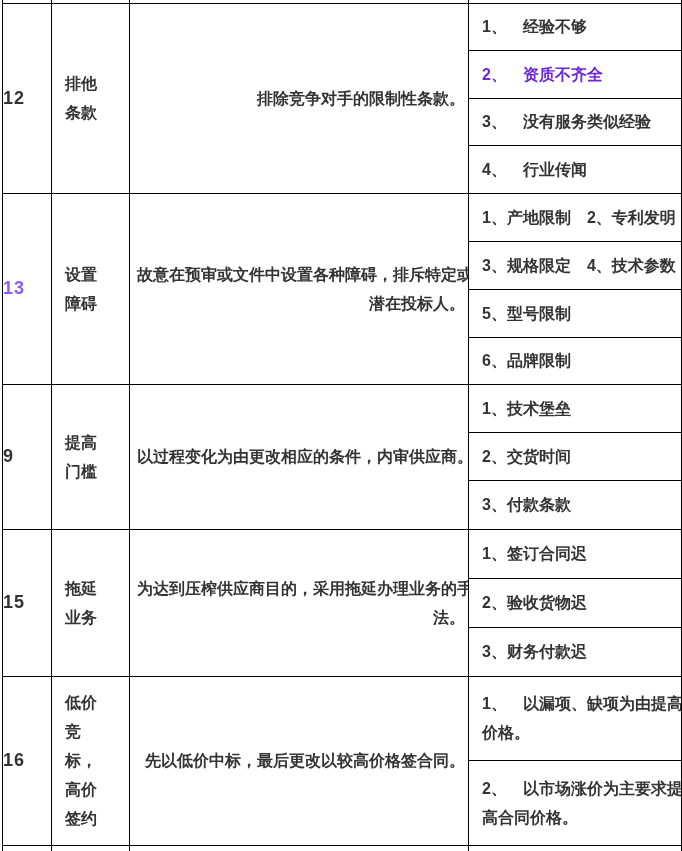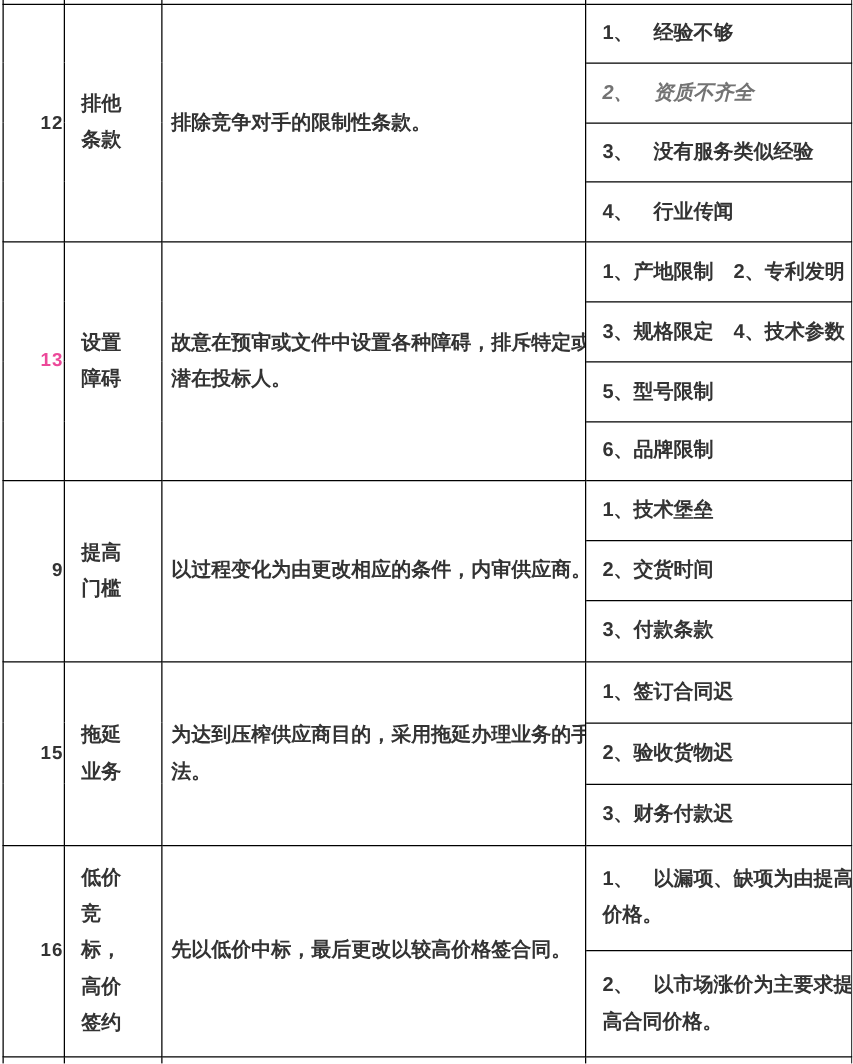--- a/index.html
+++ b/index.html
@@ -44,26 +44,26 @@
 
   .h3  { height: 3px; }
   .h6  { height: 6px; }
   .h47 { height: 47px; }
   .h48 { height: 48px; }
   .h49 { height: 49px; }
   .h84 { height: 84px; }
   .h85 { height: 85px; }
 
   td.num {
-    text-align: right;
-    font-size: 15px;
+    text-align: left;
+    font-size: 18px;
     letter-spacing: 1px;
   }
   td.cat  { padding-left: 13px; }
-  td.desc { padding-left: 7px; padding-right: 3px; }
+  td.desc { padding-left: 7px; padding-right: 3px; text-align: right; }
   td.item { padding-left: 13px; padding-right: 15px; }
 
   .ln {
     line-height: 29px;
     white-space: nowrap;
   }
 </style>
 </head>
 <body style="background: rgb(255, 255, 255);">
 
@@ -93,37 +93,37 @@
         <div class="ln">条款</div>
       </td>
       <td class="desc" rowspan="4" style="border-color: rgb(0, 0, 0); color: rgb(51, 51, 51);">
         <div class="ln">排除竞争对手的限制性条款。</div>
       </td>
       <td class="item" style="border-color: rgb(0, 0, 0); color: rgb(51, 51, 51);">
         <div class="ln">1、　经验不够</div>
       </td>
     </tr>
     <tr class="h48">
-      <td class="item" style="border-color: rgb(0, 0, 0); color: #737373; font-style: italic;">
+      <td class="item" style="border-color: rgb(0, 0, 0); color: #6d28d9;">
         <div class="ln">2、　资质不齐全</div>
       </td>
     </tr>
     <tr class="h47">
       <td class="item" style="border-color: rgb(0, 0, 0); color: rgb(51, 51, 51);">
         <div class="ln">3、　没有服务类似经验</div>
       </td>
     </tr>
     <tr class="h48">
       <td class="item" style="border-color: rgb(0, 0, 0); color: rgb(51, 51, 51); margin-left: 46px;">
         <div class="ln">4、　行业传闻</div>
       </td>
     </tr>
 
     <tr class="h48">
-      <td class="num" rowspan="4" style="border-color: rgb(0, 0, 0); color: #ec4899;">
+      <td class="num" rowspan="4" style="border-color: rgb(0, 0, 0); color: #8b5cf6;">
         <div class="ln">13</div>
       </td>
       <td class="cat" rowspan="4" style="border-color: rgb(0, 0, 0); color: rgb(51, 51, 51);">
         <div class="ln">设置</div>
         <div class="ln">障碍</div>
       </td>
       <td class="desc" rowspan="4" style="border-color: rgb(0, 0, 0); color: rgb(51, 51, 51);">
         <div class="ln">故意在预审或文件中设置各种障碍，排斥特定或</div>
         <div class="ln">潜在投标人。</div>
       </td>

